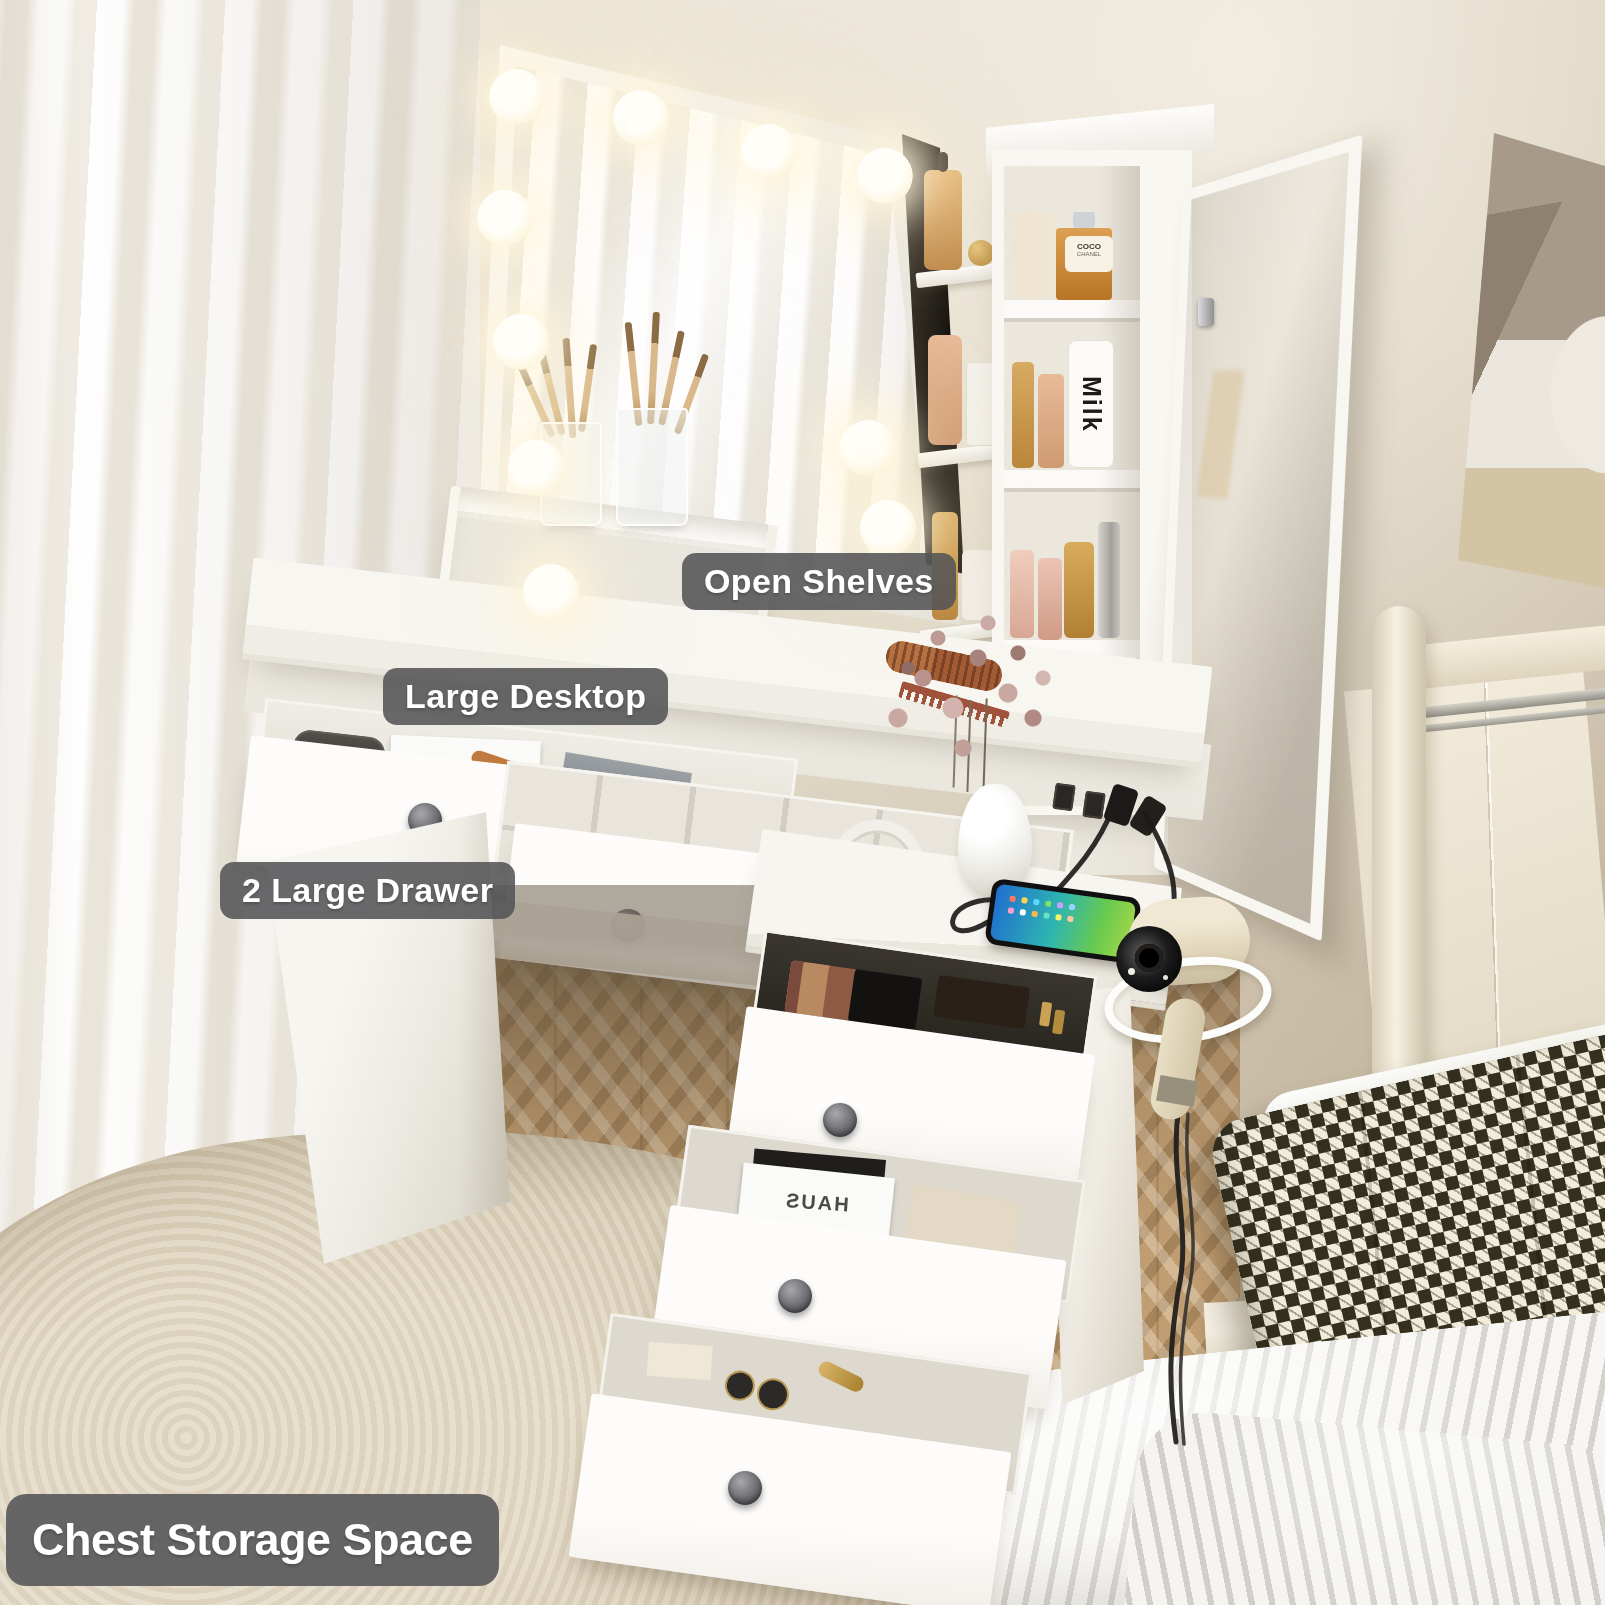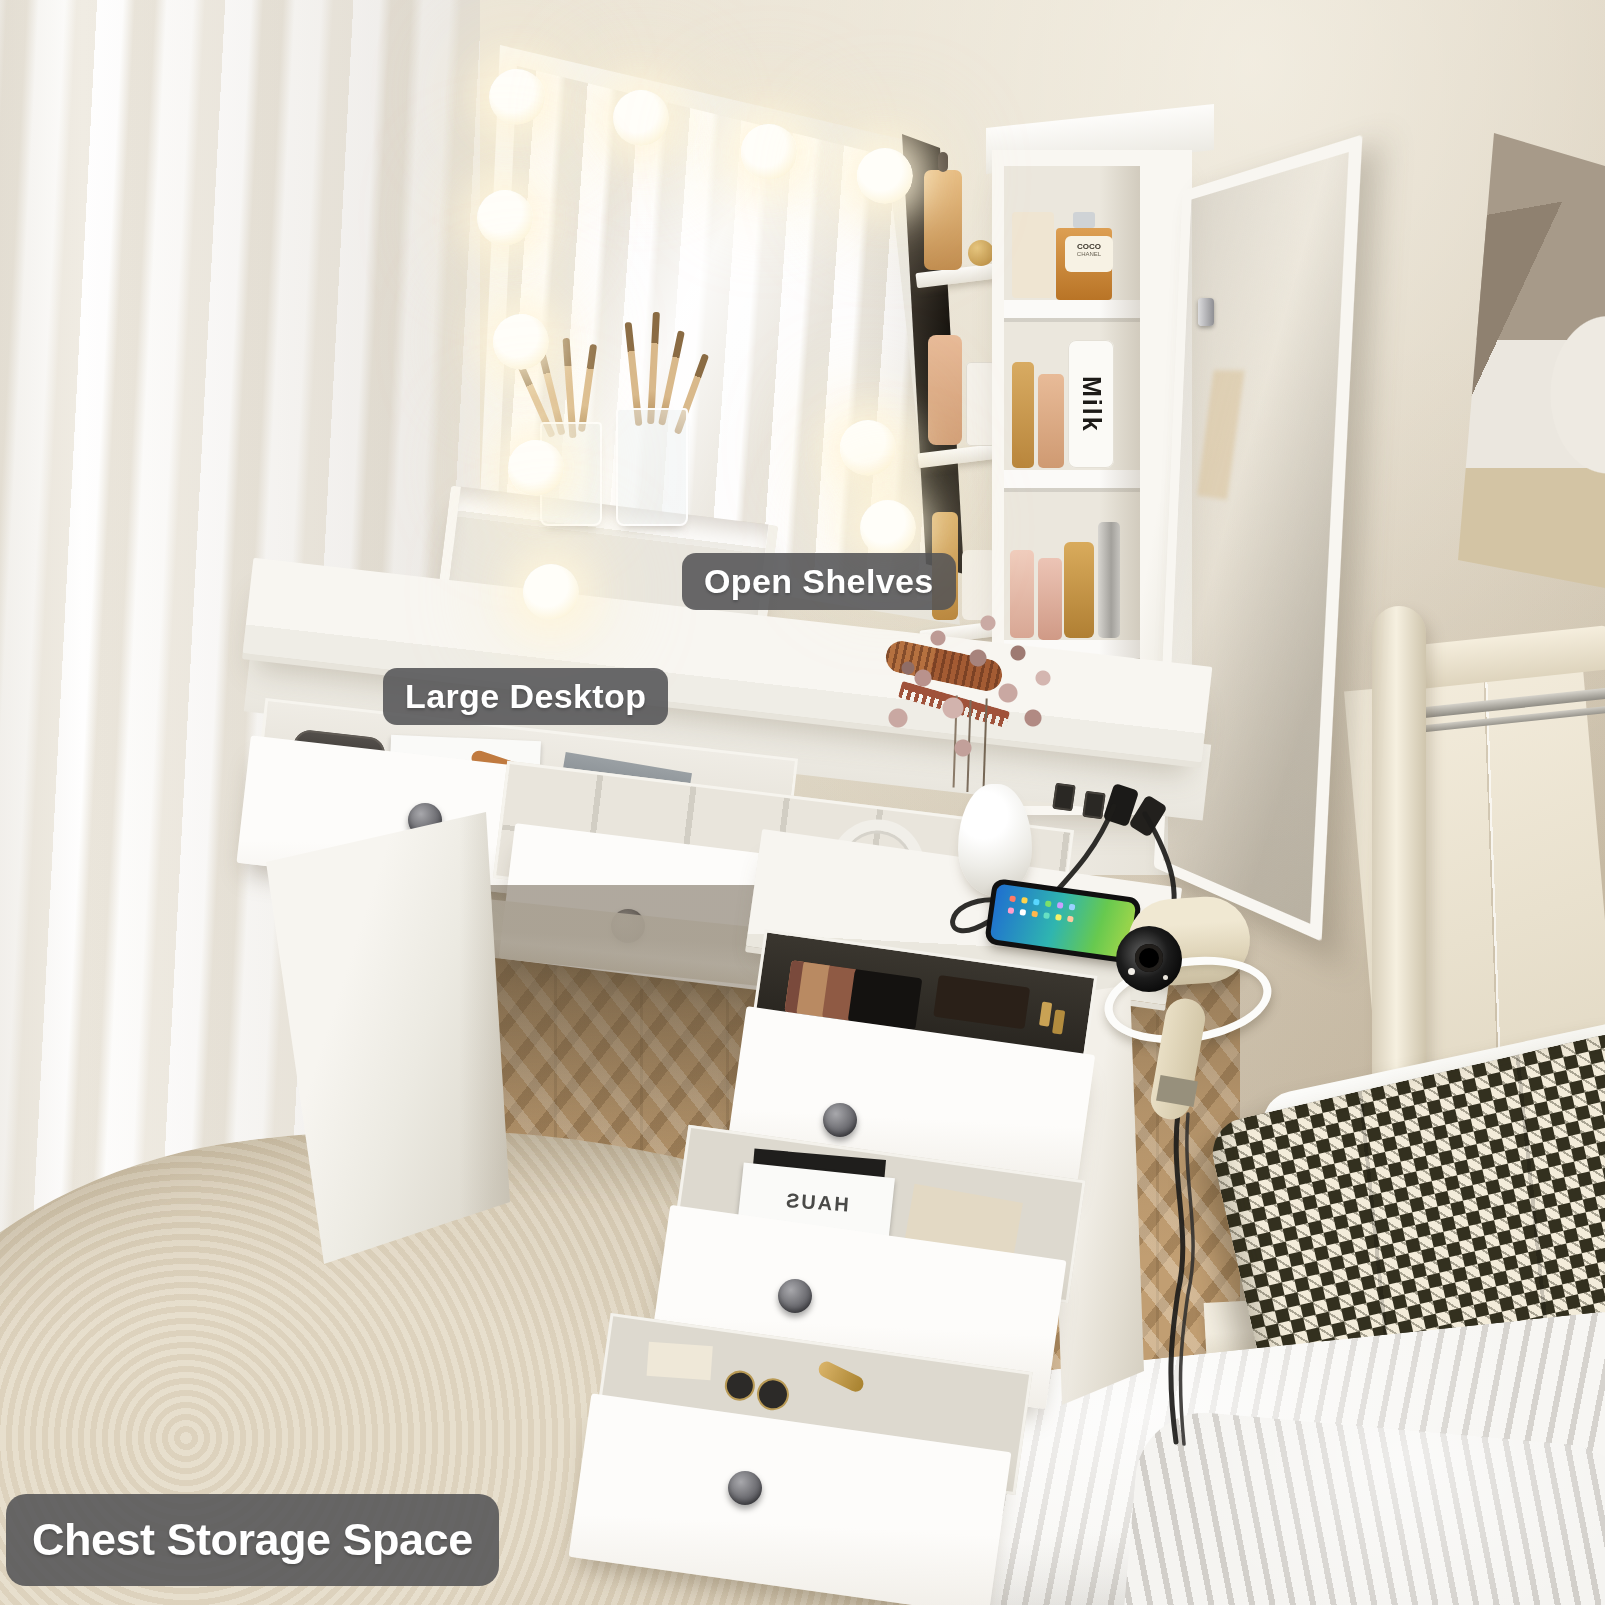--- a/index.html
+++ b/index.html
@@ -383,15 +383,16 @@
       background:#000;box-shadow:inset 0 0 0 4px #221f1c;"></div>
     <div style="position:absolute;left:12px;top:42px;width:7px;height:7px;border-radius:50%;background:#f2efe8;box-shadow:34px 6px 0 -1px #e8e4da;"></div>
   </div>
   <div class="a" style="left:1158px;top:998px;width:40px;height:122px;transform:rotate(10deg);
     border-radius:20px;background:linear-gradient(90deg,#e9dfc5,#d3c7a8);"></div>
   <div class="a" style="left:1158px;top:1078px;width:38px;height:26px;transform:rotate(10deg);
     background:#97907c;"></div>
 
   <div class="callout" style="left:682px;top:553px;">Open Shelves</div>
   <div class="callout" style="left:383px;top:652px;margin-top:16px;">Large Desktop</div>
+  <div class="callout" style="left:220px;top:862px;">2 Large Drawer</div>
   <div class="callout callout-big" style="left:6px;top:1494px;">Chest Storage Space</div>
 
 </div>
 
 </body></html>

